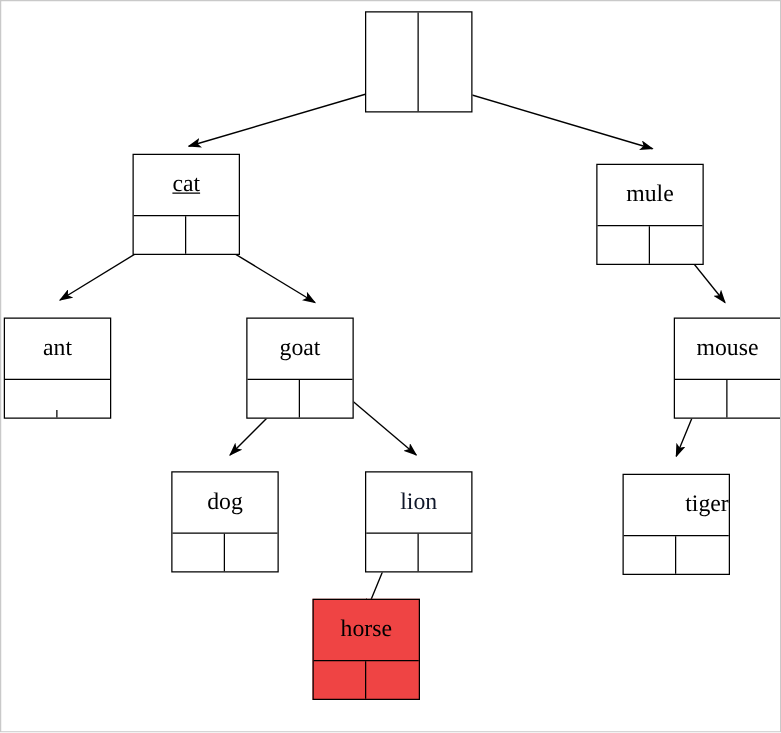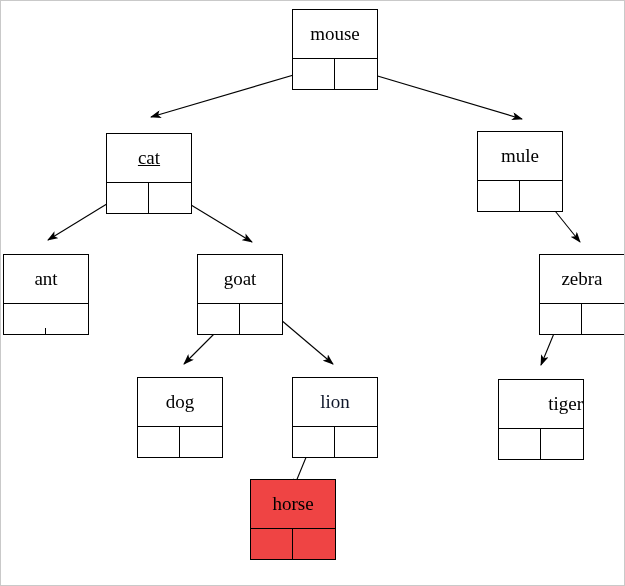--- a/index.html
+++ b/index.html
@@ -76,27 +76,26 @@
         <line x1="538" y1="190" x2="579" y2="241" stroke="#000000" stroke-width="1.1" marker-end="url(#arrowhead)"></line>
         <line x1="233" y1="313" x2="183" y2="363" stroke="#000000" stroke-width="1.1" marker-end="url(#arrowhead)"></line>
         <line x1="273" y1="313" x2="332" y2="363" stroke="#000000" stroke-width="1.1" marker-end="url(#arrowhead)"></line>
         <line x1="561" y1="313" x2="540" y2="364" stroke="#000000" stroke-width="1.1" marker-end="url(#arrowhead)"></line>
         <line x1="313" y1="437" x2="292" y2="488" stroke="#000000" stroke-width="1.1" marker-end="url(#arrowhead)"></line>
       </g>
   </svg>
 
   <div id="node-layer">
       <div class="node" style="left: 291px; top: 8px; border-color: rgb(0, 0, 0); background: rgb(255, 255, 255);">
-        <div class="node-label" style="color: rgb(0, 0, 0); border-bottom-color: rgb(0, 0, 0);">mouse</div>
         <div class="node-pointers">
           <div class="ptr-cell left" style="border-right-color: rgb(0, 0, 0);"></div>
           <div class="ptr-cell right"></div>
         </div>
       </div>
-      <div class="node" style="left: 105px; top: 132px; border-color: rgb(0, 0, 0); background: rgb(255, 255, 255); text-decoration: underline;">
+      <div class="node" style="left: 105px; top: 122px; border-color: rgb(0, 0, 0); background: rgb(255, 255, 255); text-decoration: underline;">
         <div class="node-label" style="color: rgb(0, 0, 0); border-bottom-color: rgb(0, 0, 0);">cat</div>
         <div class="node-pointers">
           <div class="ptr-cell left" style="border-right-color: rgb(0, 0, 0);"></div>
           <div class="ptr-cell right"></div>
         </div>
       </div>
       <div class="node" style="left: 476px; top: 130px; border-color: rgb(0, 0, 0); background: rgb(255, 255, 255);">
         <div class="node-label" style="color: rgb(0, 0, 0); border-bottom-color: rgb(0, 0, 0);">mule</div>
         <div class="node-pointers">
           <div class="ptr-cell left" style="border-right-color: rgb(0, 0, 0);"></div>
@@ -111,21 +110,21 @@
         </div>
       </div>
       <div class="node" style="left: 196px; top: 253px; border-color: rgb(0, 0, 0); background: rgb(255, 255, 255);">
         <div class="node-label" style="color: rgb(0, 0, 0); border-bottom-color: rgb(0, 0, 0);">goat</div>
         <div class="node-pointers">
           <div class="ptr-cell left" style="border-right-color: rgb(0, 0, 0);"></div>
           <div class="ptr-cell right"></div>
         </div>
       </div>
       <div class="node" style="left: 538px; top: 253px; border-color: rgb(0, 0, 0); background: rgb(255, 255, 255);">
-        <div class="node-label" style="color: rgb(0, 0, 0); border-bottom-color: rgb(0, 0, 0);">zebra</div>
+        <div class="node-label" style="color: rgb(0, 0, 0); border-bottom-color: rgb(0, 0, 0);">mouse</div>
         <div class="node-pointers">
           <div class="ptr-cell left" style="border-right-color: rgb(0, 0, 0);"></div>
           <div class="ptr-cell right"></div>
         </div>
       </div>
       <div class="node" style="left: 136px; top: 376px; border-color: rgb(0, 0, 0); background: rgb(255, 255, 255);">
         <div class="node-label" style="color: rgb(0, 0, 0); border-bottom-color: rgb(0, 0, 0); text-align: center;">dog</div>
         <div class="node-pointers">
           <div class="ptr-cell left" style="border-right-color: rgb(0, 0, 0);"></div>
           <div class="ptr-cell right"></div>

